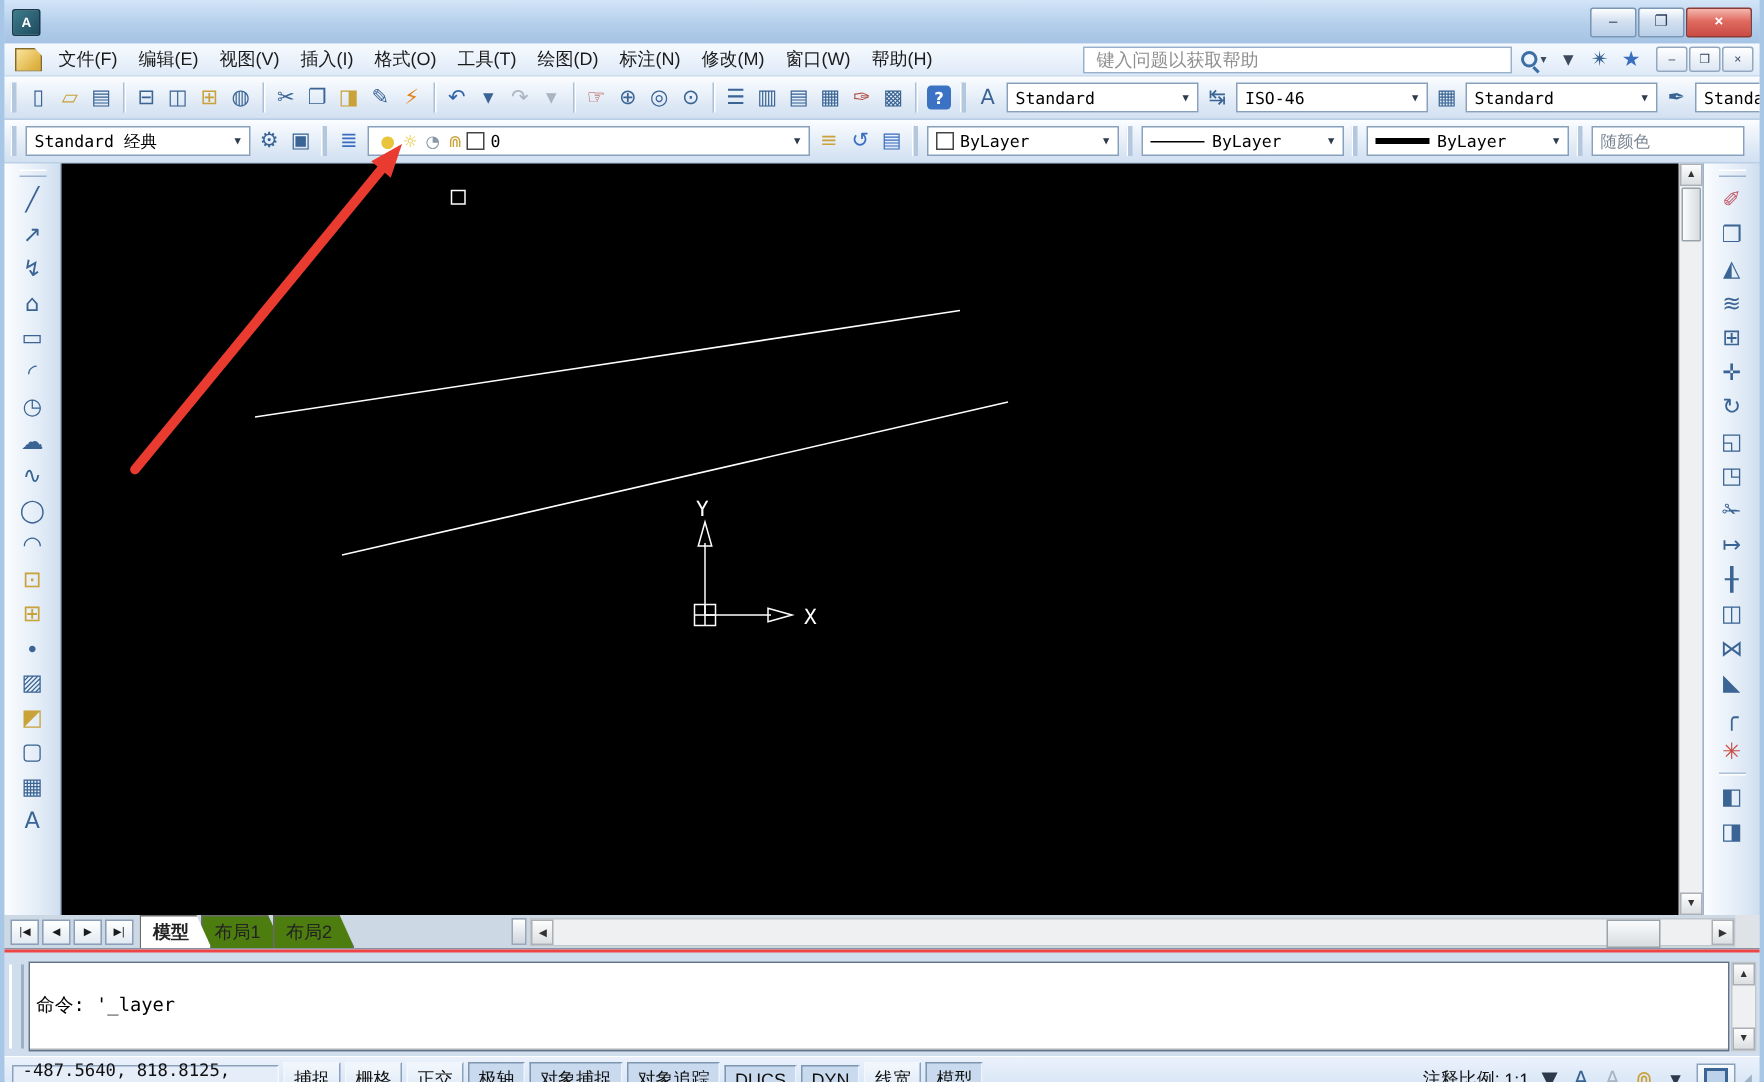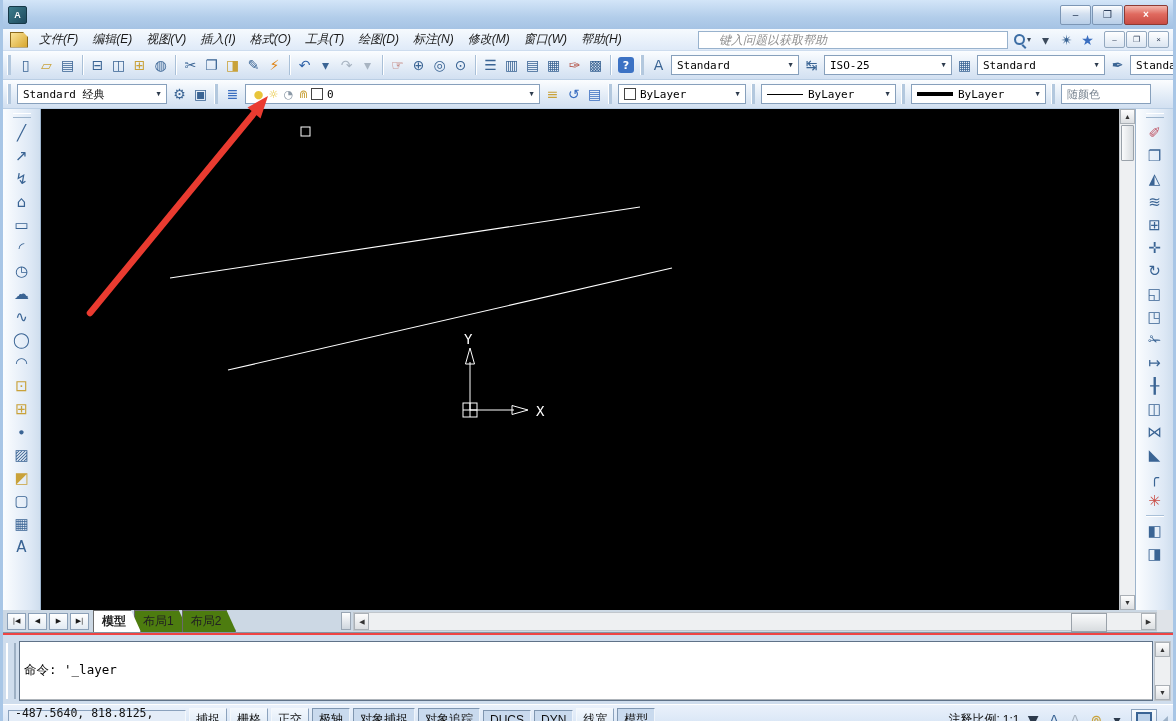--- a/index.html
+++ b/index.html
@@ -8,22 +8,22 @@
   
   .titlebar{height:29px;flex:0 0 29px;display:flex;align-items:center;padding:0 5px;background:linear-gradient(#d3e5f8,#b2cdea 60%,#a5c3e4);}
   .appicon{width:17px;height:16px;margin-right:6px;background:linear-gradient(135deg,#3d7d8c,#1f4a5e);border:1px solid #163848;border-radius:2px;color:#fff;font-size:9px;font-weight:bold;display:flex;align-items:center;justify-content:center;}
   .title{font-size:12px;color:#1d2c42;}
   .winbtns{margin-left:auto;display:flex;gap:1px;}
   .winbtn{width:29px;height:18px;border:1px solid #7c96b5;border-radius:2px;background:linear-gradient(#fdfeff,#d3e0f0 45%,#b9cfe8);display:flex;align-items:center;justify-content:center;font-size:10px;color:#2e405c;}
   .winbtn.close{width:42px;background:linear-gradient(#f3b7ae,#e06a5f 45%,#c94c44);border-color:#8c3a34;color:#fff;font-weight:bold;}
   
   .menubar{height:21px;flex:0 0 21px;display:flex;align-items:center;background:linear-gradient(#f6fafe,#dfeaf8);padding:0 3px;font-size:12px;color:#1a1a1a;border-bottom:1px solid #cddcee;}
   .sheeticon{width:16px;height:14px;margin:0 4px;background:linear-gradient(135deg,#fbe49a,#d7a62e);border:1px solid #8c6a1c;clip-path:polygon(0 0,70% 0,100% 35%,100% 100%,0 100%);}
-  .menu-item{padding:1px 7px;white-space:nowrap;font-style:italic;}
-  .helpsearch{margin-left:auto;width:268px;height:16px;border:1px solid #98b2cd;font-size:12px;padding:0 20px;color:#333;background:#fff;font-style:italic;}
+  .menu-item{padding:1px 7px;white-space:nowrap;}
+  .helpsearch{margin-left:auto;width:268px;height:16px;border:1px solid #98b2cd;font-size:12px;padding:0 8px;color:#333;background:#fff;}
   .helpsearch::placeholder{color:#8f8f8f;}
   .mag{position:relative;width:11px;height:11px;border:2px solid #3c6ea5;border-radius:50%;margin:0 2px 0 6px;box-sizing:border-box;}
   .mag::after{content:"";position:absolute;width:2px;height:5px;background:#3c6ea5;left:7px;top:8px;transform:rotate(-45deg);}
   .smallchev{font-size:8px;color:#3c4a5c;margin-right:4px;}
   .mdibtns{display:flex;gap:1px;margin:0 1px 0 6px;}
   .mdibtn{width:19px;height:15px;border:1px solid #93a8bf;border-radius:2px;background:linear-gradient(#ffffff,#dce6f2);display:flex;align-items:center;justify-content:center;font-size:8px;color:#30405a;}
   
   .tbrow{height:28px;flex:0 0 28px;display:flex;align-items:center;background:linear-gradient(#fbfdff,#dde8f5 70%,#d2e0f1);border-bottom:1px solid #bacee4;padding:0 1px;overflow:hidden;white-space:nowrap;}
   .grip{width:3px;height:20px;margin:0 4px 0 3px;background:#b3c8de;border-left:1px solid #fff;flex:0 0 auto;}
   .tbico{width:21px;height:21px;flex:0 0 auto;display:inline-flex;align-items:center;justify-content:center;font-size:14px;color:#3a6494;cursor:default;font-family:"DejaVu Sans",sans-serif;}
@@ -167,21 +167,21 @@
         <span class="tbico help">?</span>
       </span>
     <span class="grip"></span>
     <span class="tbico">A</span>
     <div class="combo" style="width:128px">
       <span class="cval">Standard</span>
       <span class="carr">▼</span>
     </div>
     <span class="tbico">↹</span>
     <div class="combo" style="width:128px">
-      <span class="cval">ISO-25</span>
+      <span class="cval">ISO-46</span>
       <span class="carr">▼</span>
     </div>
     <span class="tbico">▦</span>
     <div class="combo" style="width:128px">
       <span class="cval">Standard</span>
       <span class="carr">▼</span>
     </div>
     <span class="tbico">✒</span>
     <div class="combo" style="width:110px">
       <span class="cval">Standard</span>
@@ -228,21 +228,21 @@
       <span class="cval">ByLayer</span>
       <span class="carr">▼</span>
     </div>
     <span class="grip"></span>
     <div class="combo" style="width:135px">
       <span class="lwbar"></span>
       <span class="cval">ByLayer</span>
       <span class="carr">▼</span>
     </div>
     <span class="grip"></span>
-    <div class="combo" style="width:90px;color:#7a8692">
+    <div class="combo" style="width:102px;color:#7a8692">
       <span class="cval">随颜色</span>
     </div>
   </div>
 
   <div class="main">
     <div class="vtoolbar left">
       <span class="vhandle"></span>
       <span style="display:flex;flex-direction:column;align-items:center;">
           <span class="tbico">╱</span>
           <span class="tbico">↗</span>

